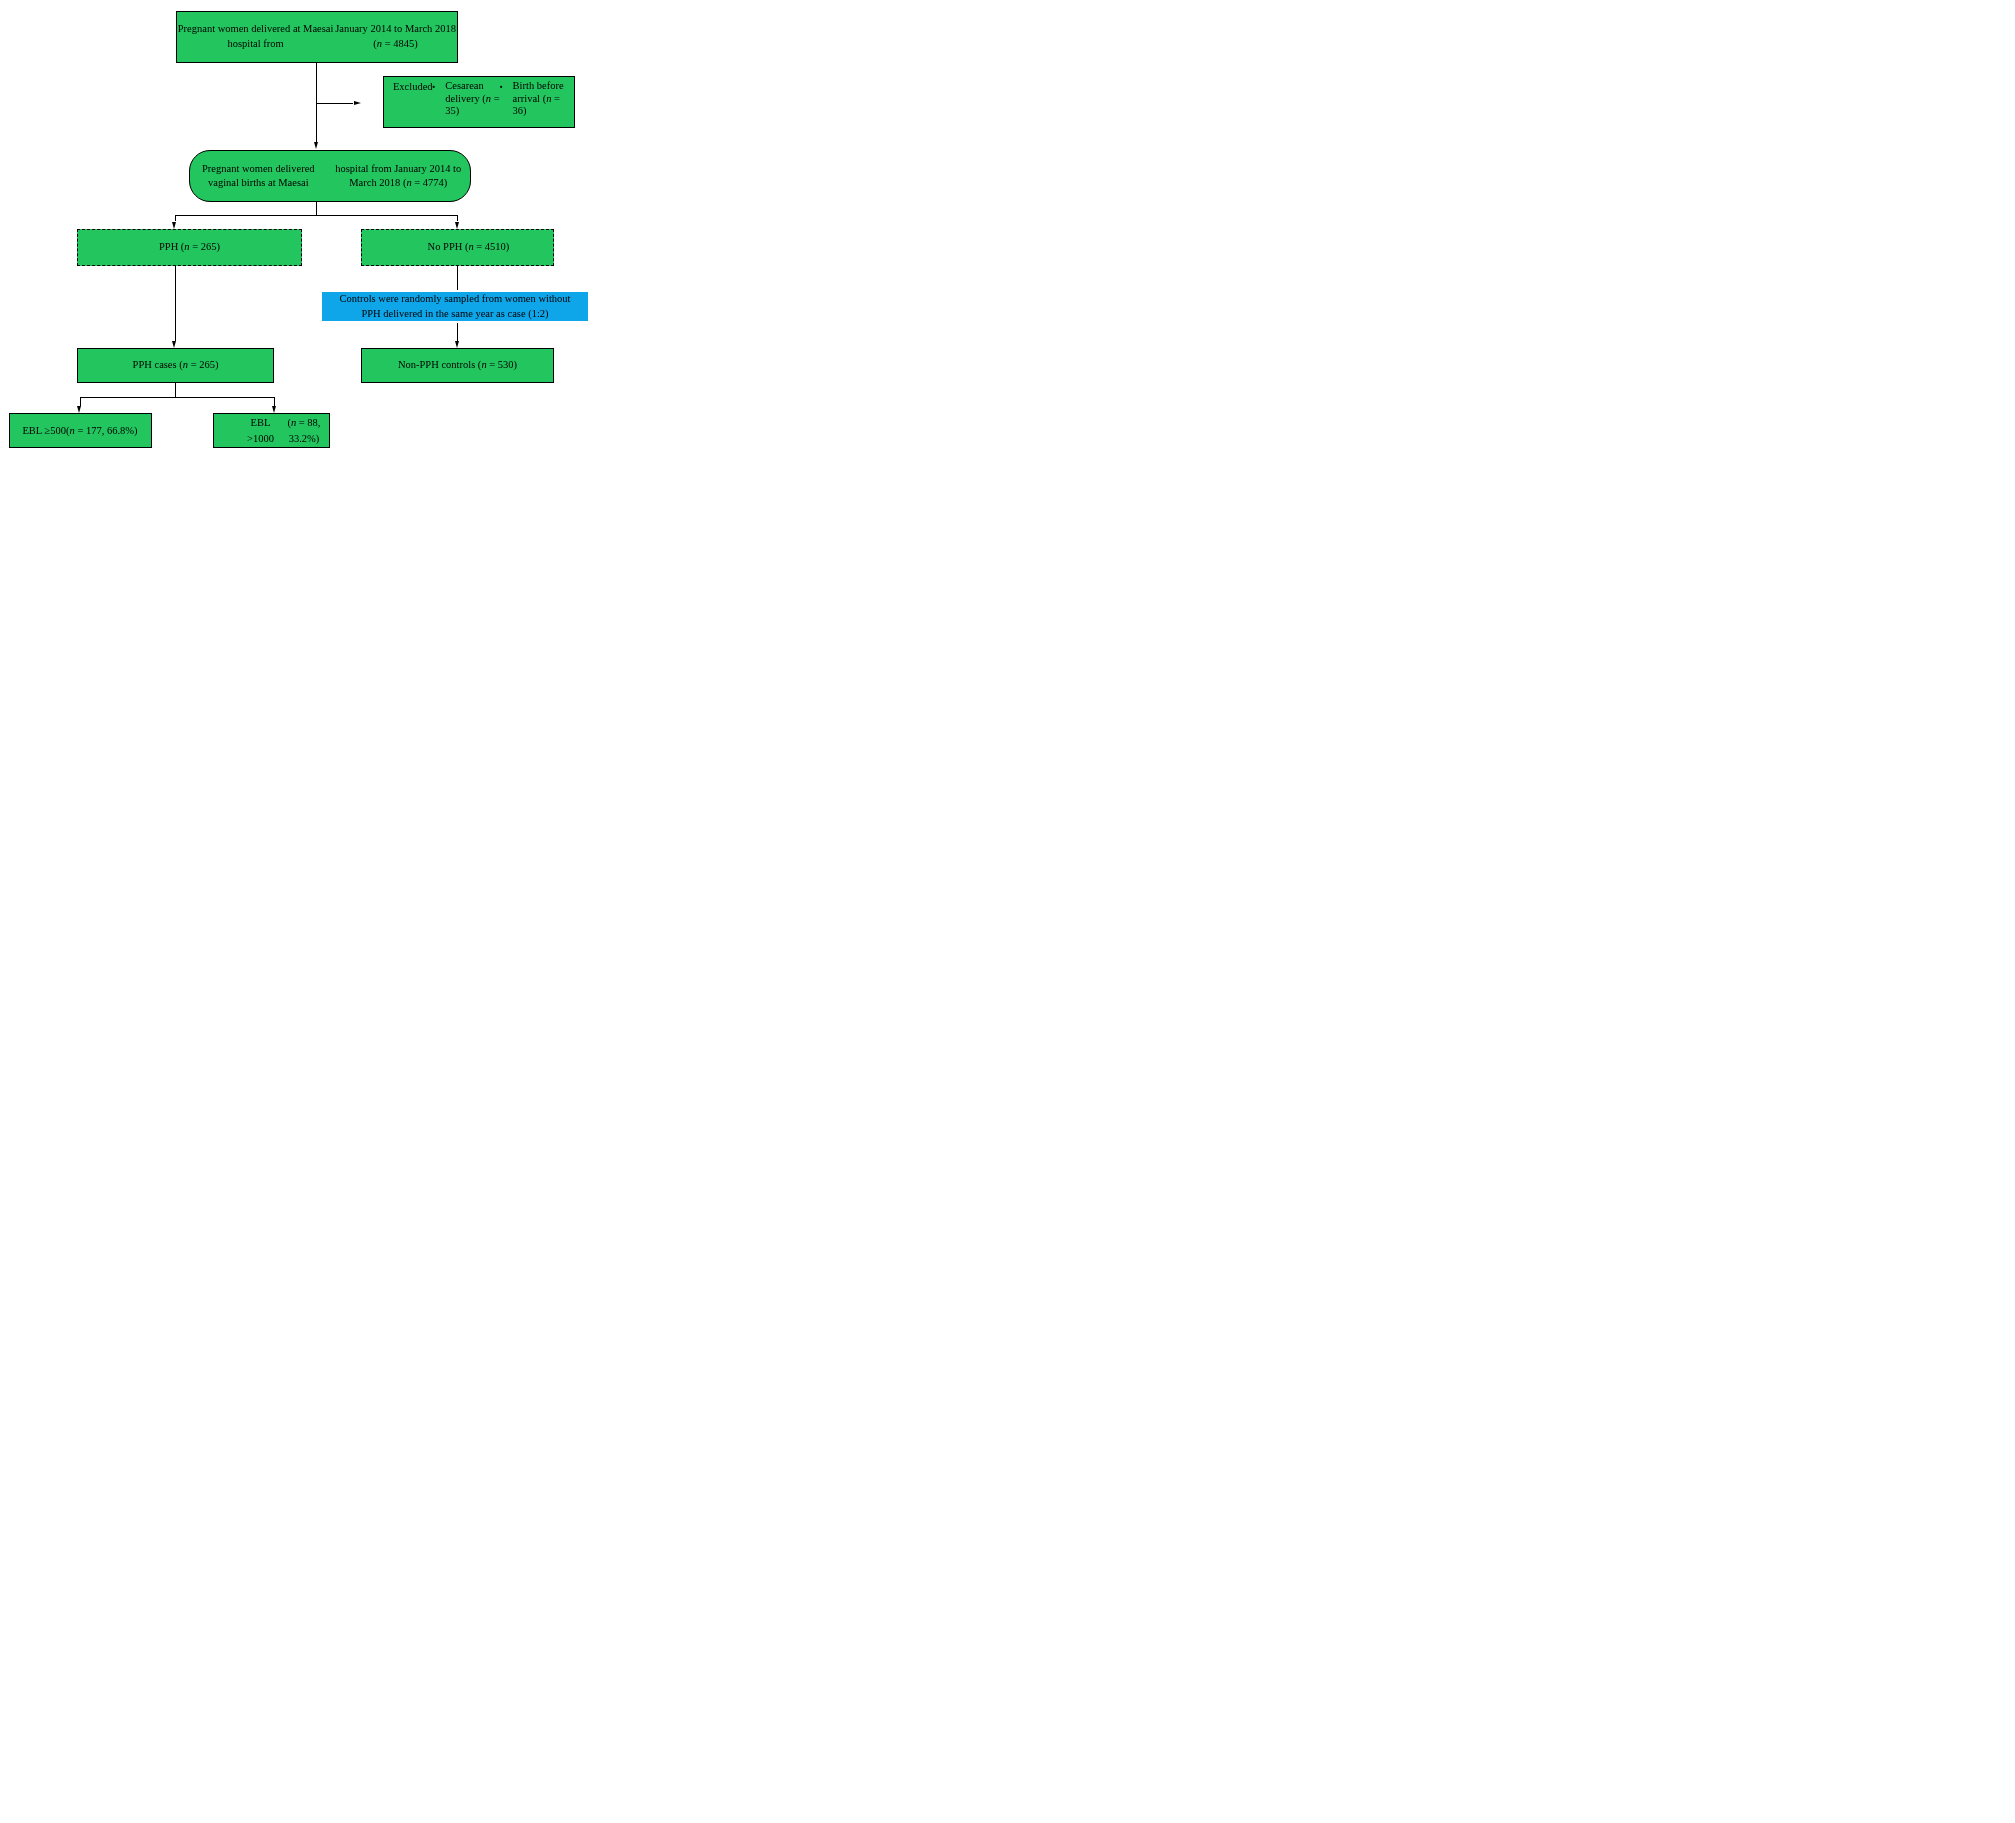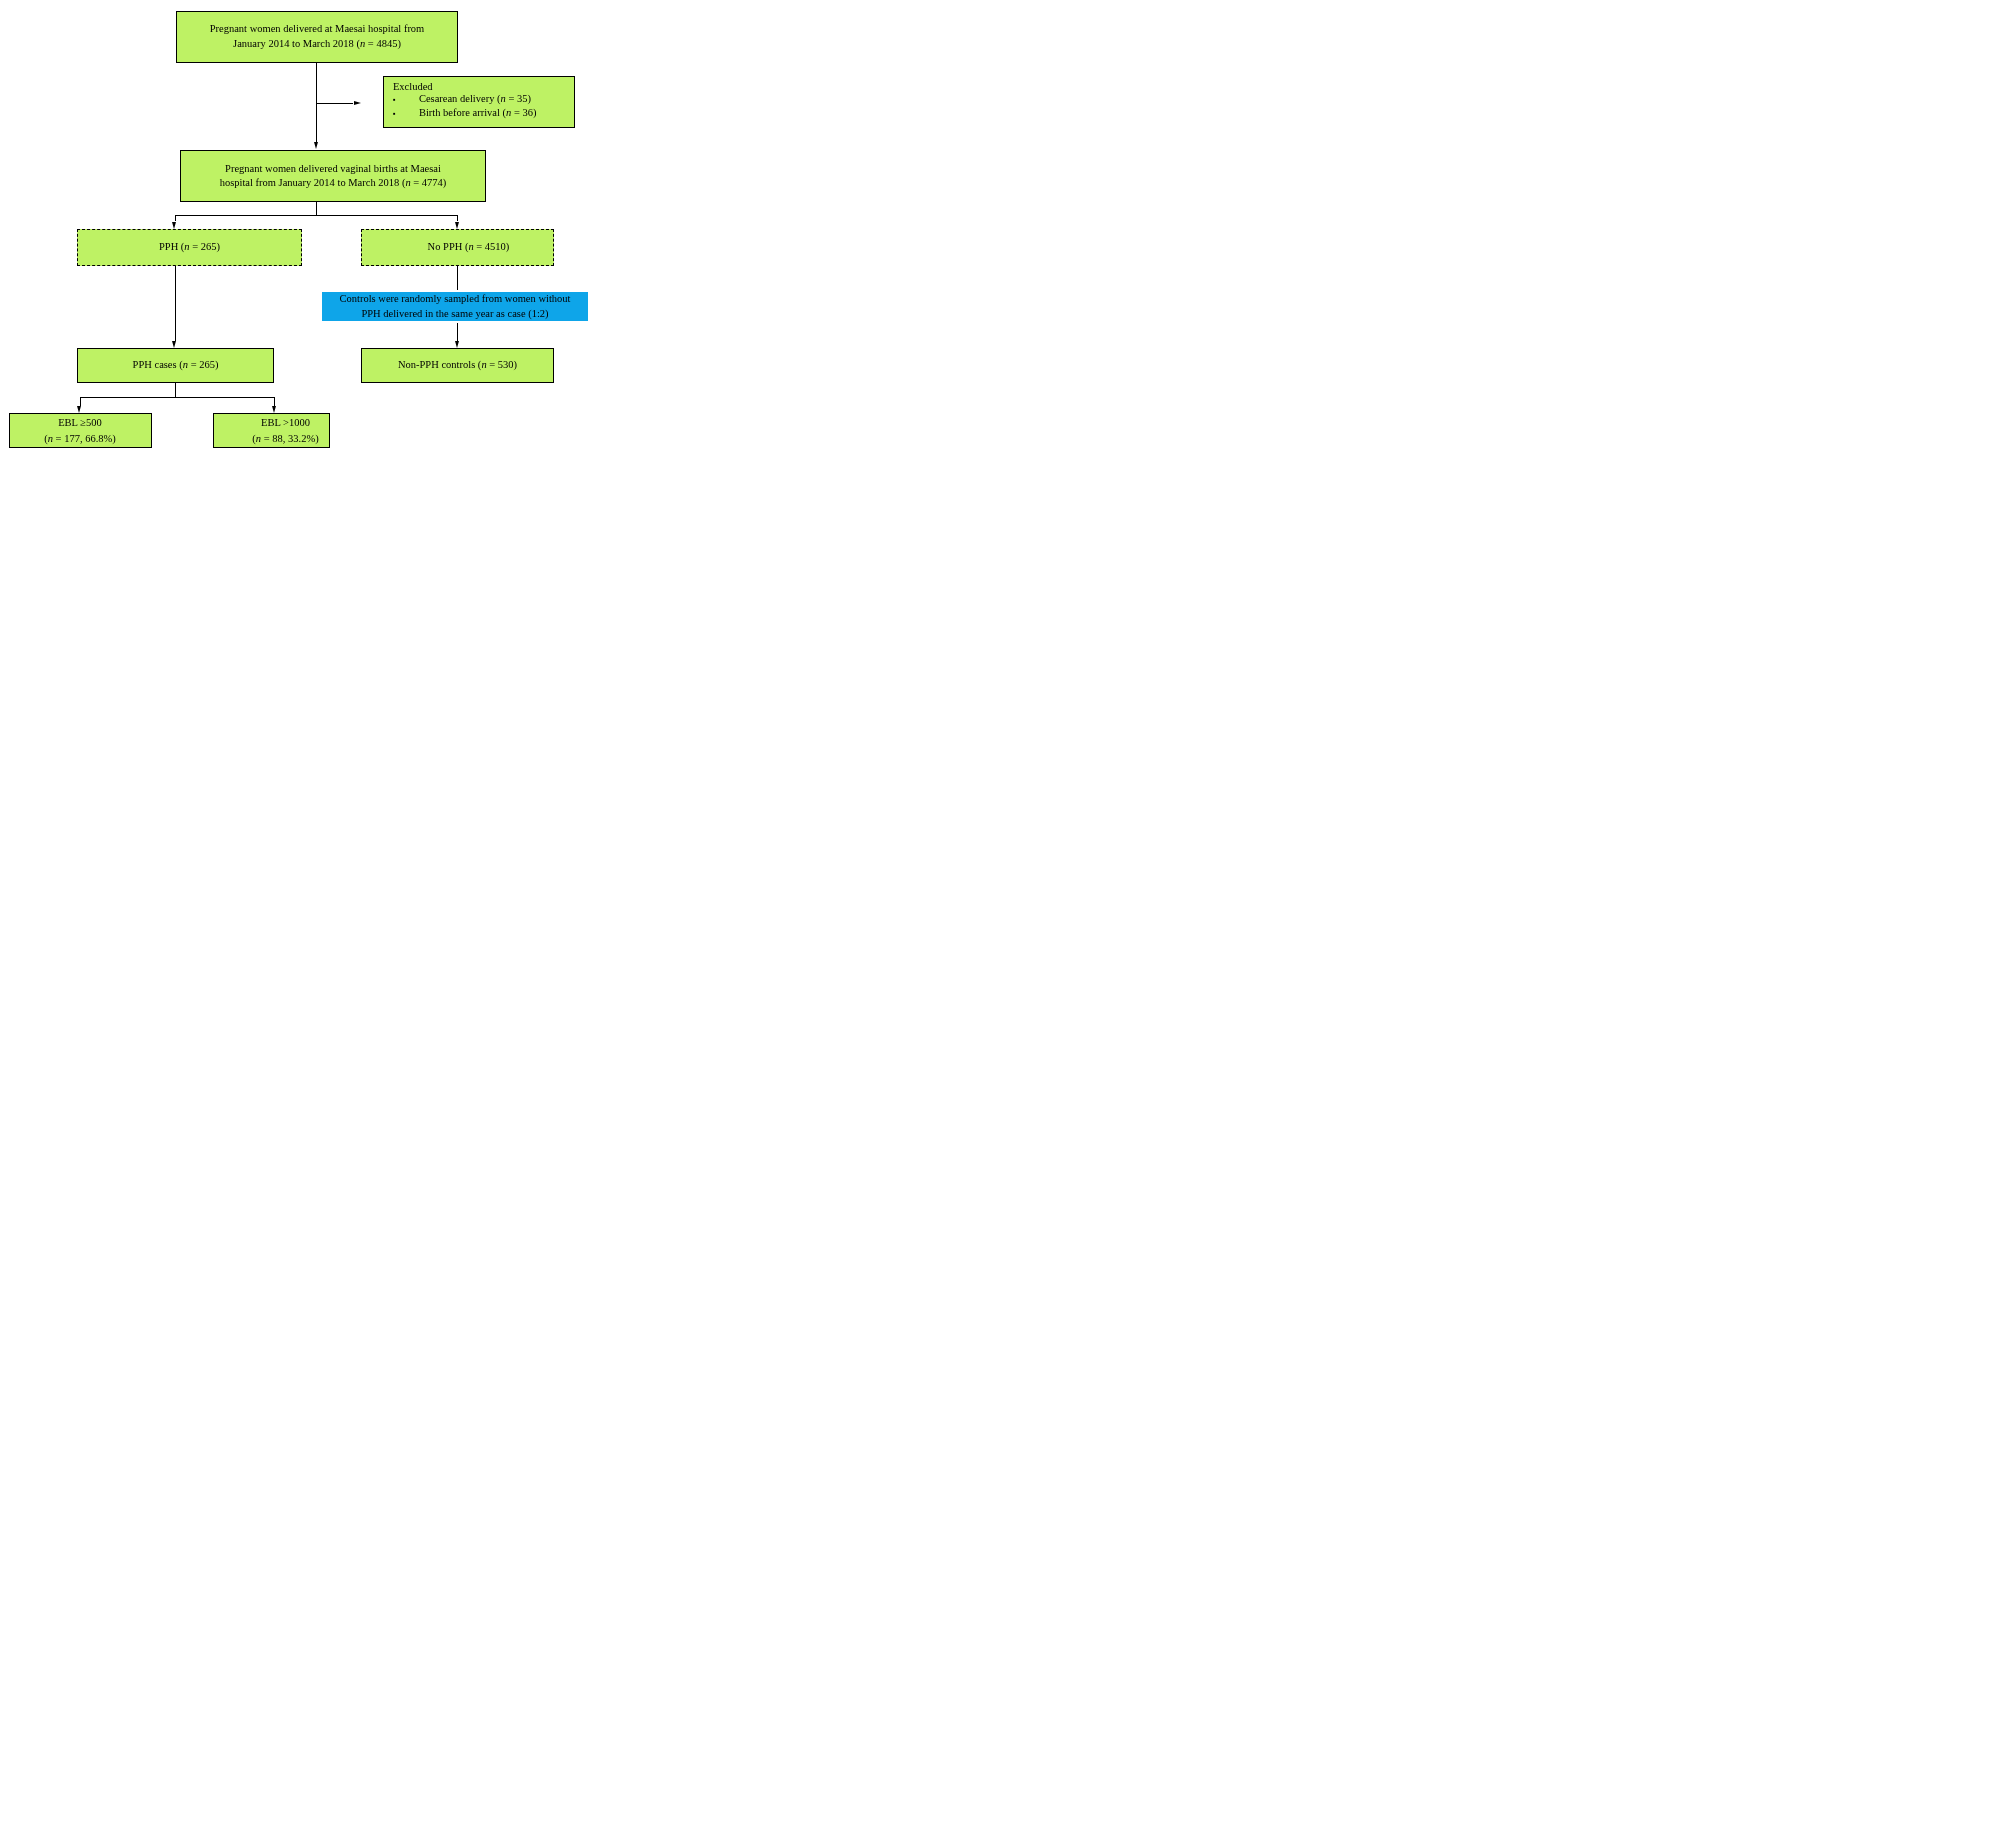--- a/index.html
+++ b/index.html
@@ -1,19 +1,19 @@
 <!DOCTYPE html>
 <html style="font-size:6.4px"><head>
 <meta charset="utf-8">
 <style>
   html,body{margin:0;padding:0;background:#ffffff;}
   body{font-family:"Liberation Serif","DejaVu Serif",serif;color:#000000;}
   .canvas{position:relative;width:593px;height:456px;background:#ffffff;overflow:hidden;}
-  .box{position:absolute;box-sizing:border-box;border:1.2px solid #000000;background:#bef264;
-       display:flex;flex-direction:column;align-items:center;justify-content:center;
+  .box{position:absolute;box-sizing:border-box;border:1.2px solid #000000;background:#22c55e;
+       display:flex;flex-direction:row;align-items:center;justify-content:center;
        text-align:center;font-size:10.5px;line-height:14.5px;}
   .box.dashed{border-style:dashed;}
   .box.airy{line-height:15.3px;}
   .box.excluded{align-items:flex-start;justify-content:flex-start;text-align:left;
        padding:3.2px 4px 0 8.9px;}
   .ex-title{line-height:13px;}
   .ex-item{display:flex;align-items:baseline;line-height:12.5px;}
   .bullet{display:inline-block;width:26px;font-size:7.7px;}
   .note{position:absolute;text-align:center;font-size:10.5px;line-height:14.5px;background:#0ea5e9;}
   .v{position:absolute;width:0.8px;background:#000000;}
@@ -45,21 +45,21 @@
     <div class="ex-item">
       <span class="bullet">▪</span>
       <span><span>Cesarean delivery (</span><i>n</i><span> = 35)</span></span>
     </div>
     <div class="ex-item">
       <span class="bullet">▪</span>
       <span><span>Birth before arrival (</span><i>n</i><span> = 36)</span></span>
     </div>
   </div>
 
-  <div class="box" style="left:180px;top:150px;width:306px;height:52px;">
+  <div class="box" style="left:189px;top:150px;width:282px;height:52px;border-radius:21px;">
     <div><span>Pregnant women delivered vaginal births at Maesai</span></div>
     <div><span>hospital from January 2014 to March 2018 (</span><i>n</i><span> = 4774)</span></div>
   </div>
 
   <div class="v" style="left:316px;top:202px;height:13.7px;"></div>
   <div class="h" style="left:175px;top:215px;width:283px;"></div>
   <div class="v" style="left:175px;top:215px;height:6.4px;"></div>
   <div class="arr-d" style="left:172px;top:222px;"></div>
   <div class="v" style="left:457px;top:215px;height:6.4px;"></div>
   <div class="arr-d" style="left:455px;top:222px;"></div>

